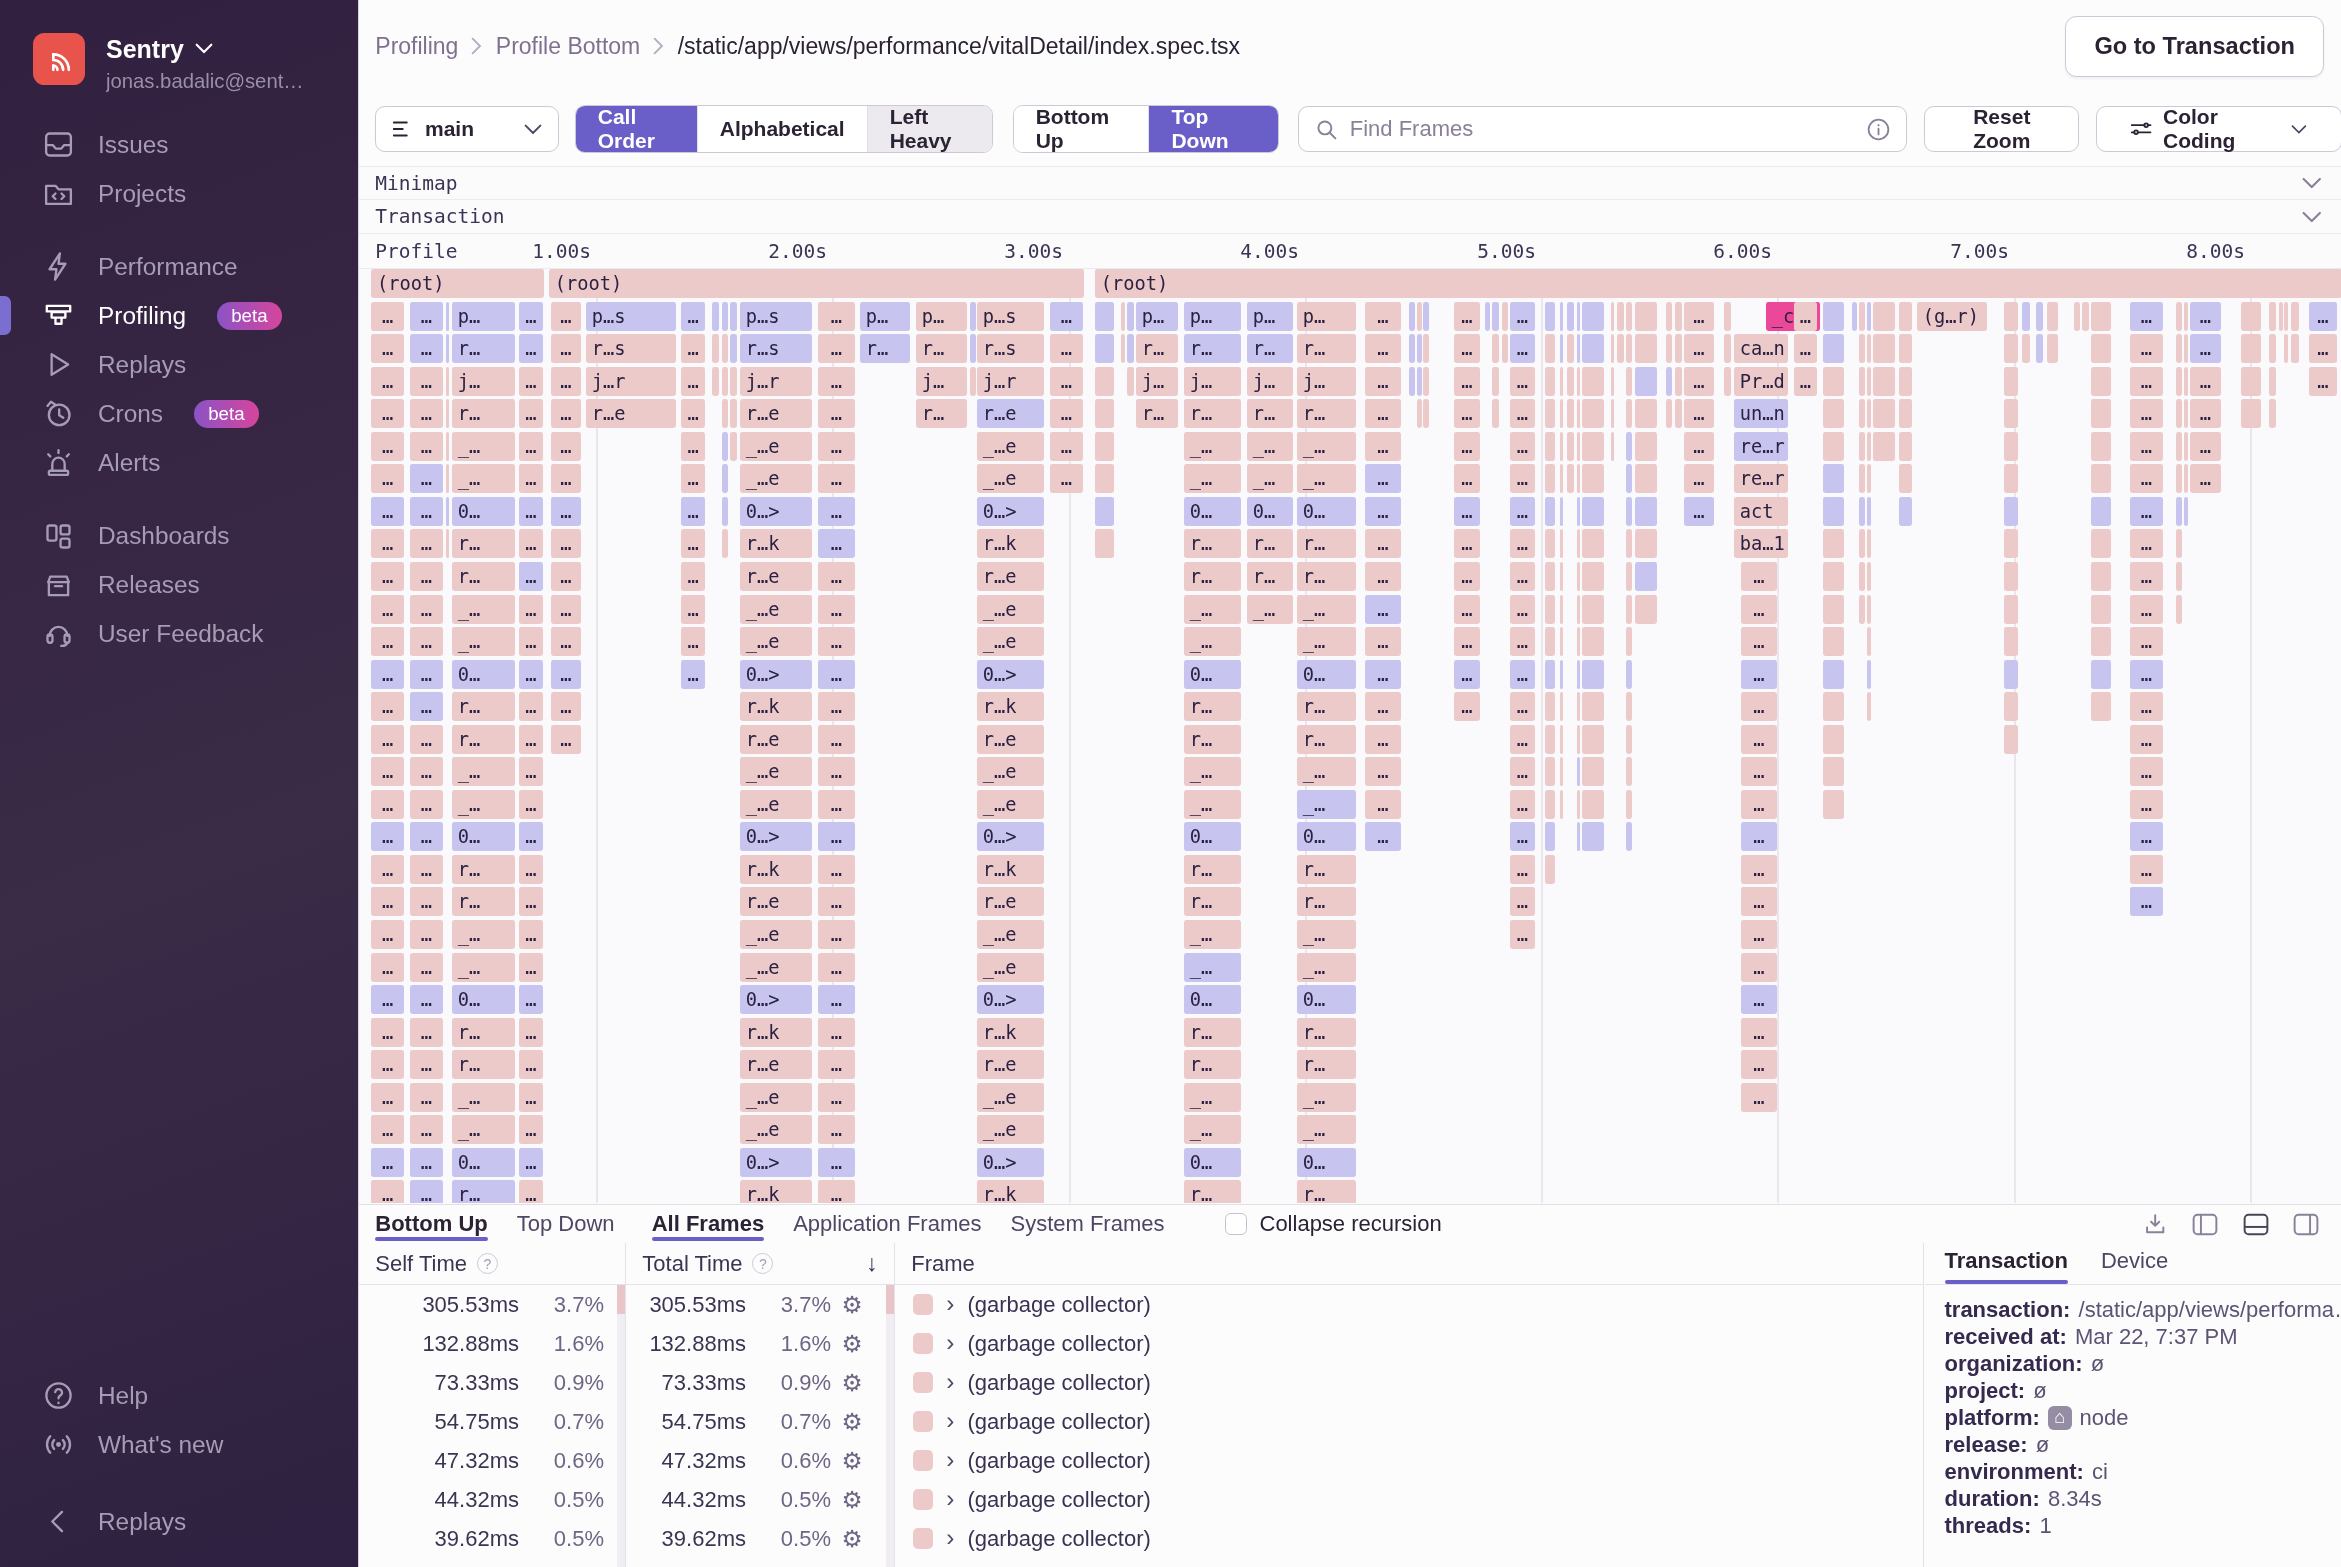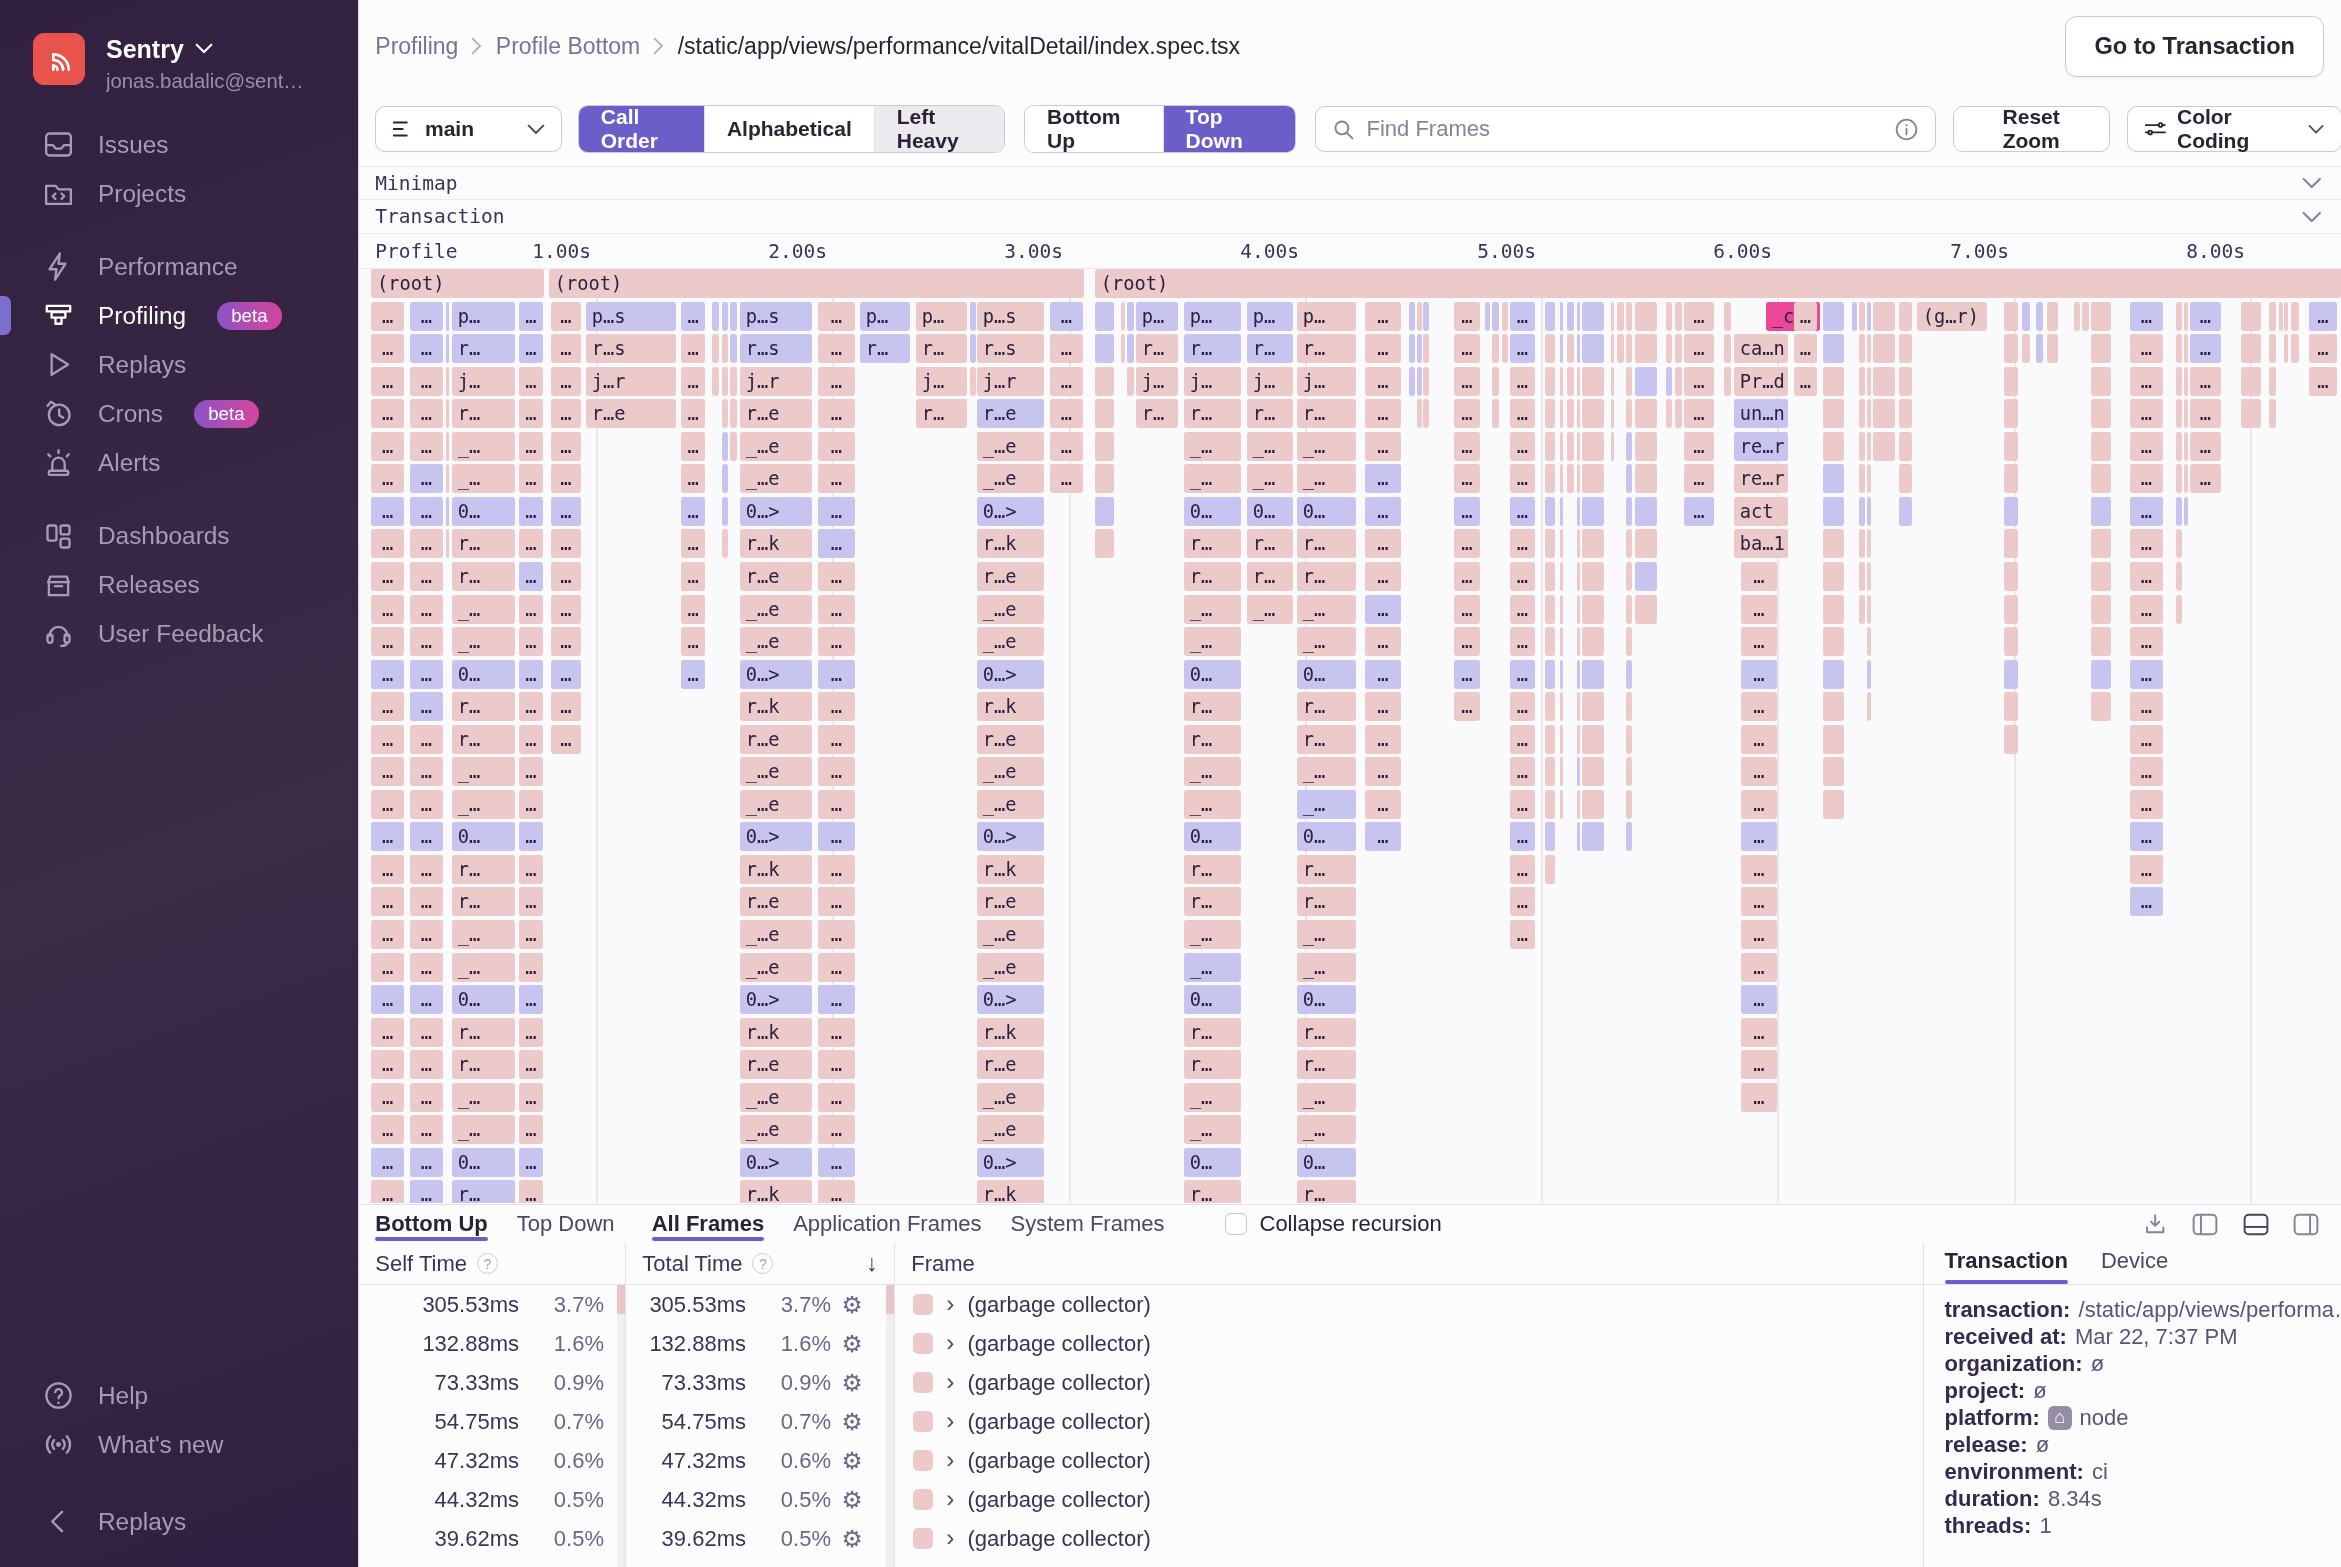--- a/index.html
+++ b/index.html
@@ -58,21 +58,21 @@
   .seg .seg-btn.active { background:#6a5fc8; color:#fff; }
   .seg .seg-btn.muted { background:#eceaef; }
   #seg-sort { margin-left:15.5px; }
   #seg-dir { margin-left:19.5px; }
   #search { margin-left:19.5px; width:678px; height:46px; display:flex; align-items:center; gap:13px;
     background:#fff; border:1.2px solid #cdc7d6; border-radius:9.8px; padding:0 16.3px; }
   #search input { flex:1; border:none; outline:none; font-size:22px; color:#2b2233; background:transparent;
     font-family:"Liberation Sans",sans-serif; }
   #search input::placeholder { color:#8a8199; }
   #reset-zoom { margin-left:17px; padding:0 23px; }
-  #color-coding { margin-left:17px; padding:0 17px; }
+  #color-coding { margin-left:17px; padding:0 34px; }
 
   .tl-row { position:absolute; left:0; width:100%; background:#fbfbfc; border-bottom:0.8px solid #ecE9f0; }
   .tl-label { position:absolute; left:16.3px; top:0; height:100%; display:flex; align-items:center;
     font-family:"DejaVu Sans Mono", monospace; font-size:19.5px; color:#3d3355; }
   .tl-chevron { position:absolute; right:21px; top:50%; transform:translateY(-50%); }
   #row-minimap { top:167px; height:33px; }
   #row-transaction { top:200px; height:34px; }
   #row-profile { top:234px; height:35px; }
   .tick { position:absolute; top:0; height:35px; line-height:35px; width:116px; text-align:right;
     font-family:"DejaVu Sans Mono", monospace; font-size:19.5px; color:#3d3355; }

